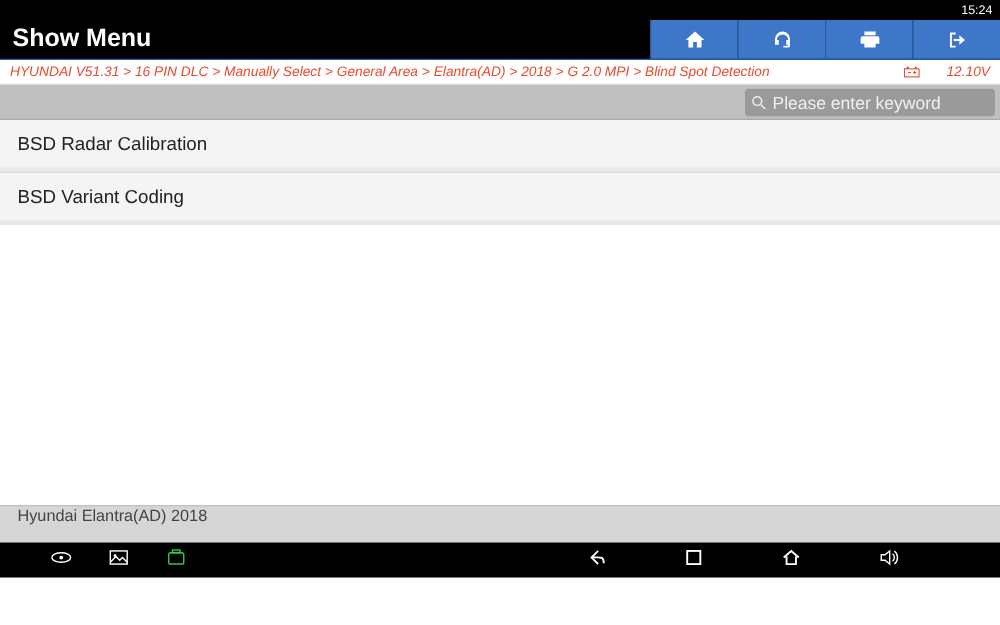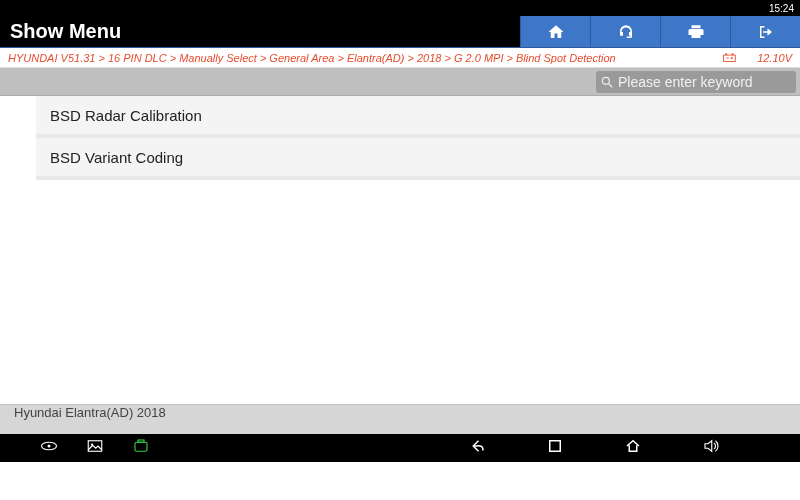--- a/index.html
+++ b/index.html
@@ -41,21 +41,21 @@
     border-bottom: 1px solid #aaa;
   }
   .search-box {
     width: 200px; height: 22px; margin-right: 4px;
     background: #9a9a9a; border-radius: 3px;
     display: flex; align-items: center; padding: 0 4px;
     color: #f0f0f0; font-size: 14px;
   }
   .search-box svg { width: 14px; height: 14px; fill: #eee; margin-right: 4px; flex-shrink:0;}
 
-  .menu-list { background: #7f1d1d; margin-left: 36px; }
+  .menu-list { background: #7f1d1d; }
   .menu-item {
     height: 42px; display: flex; align-items: center;
     padding-left: 14px; font-size: 15px; color: #222;
     border-bottom: 4px solid #e8e8e8; background: #f4f4f4; cursor: pointer;
   }
 
   .spacer { height: 224px; background: #fff; }
 
   .footer-info {
     height: 30px; background: #d6d6d6; color: #444;

